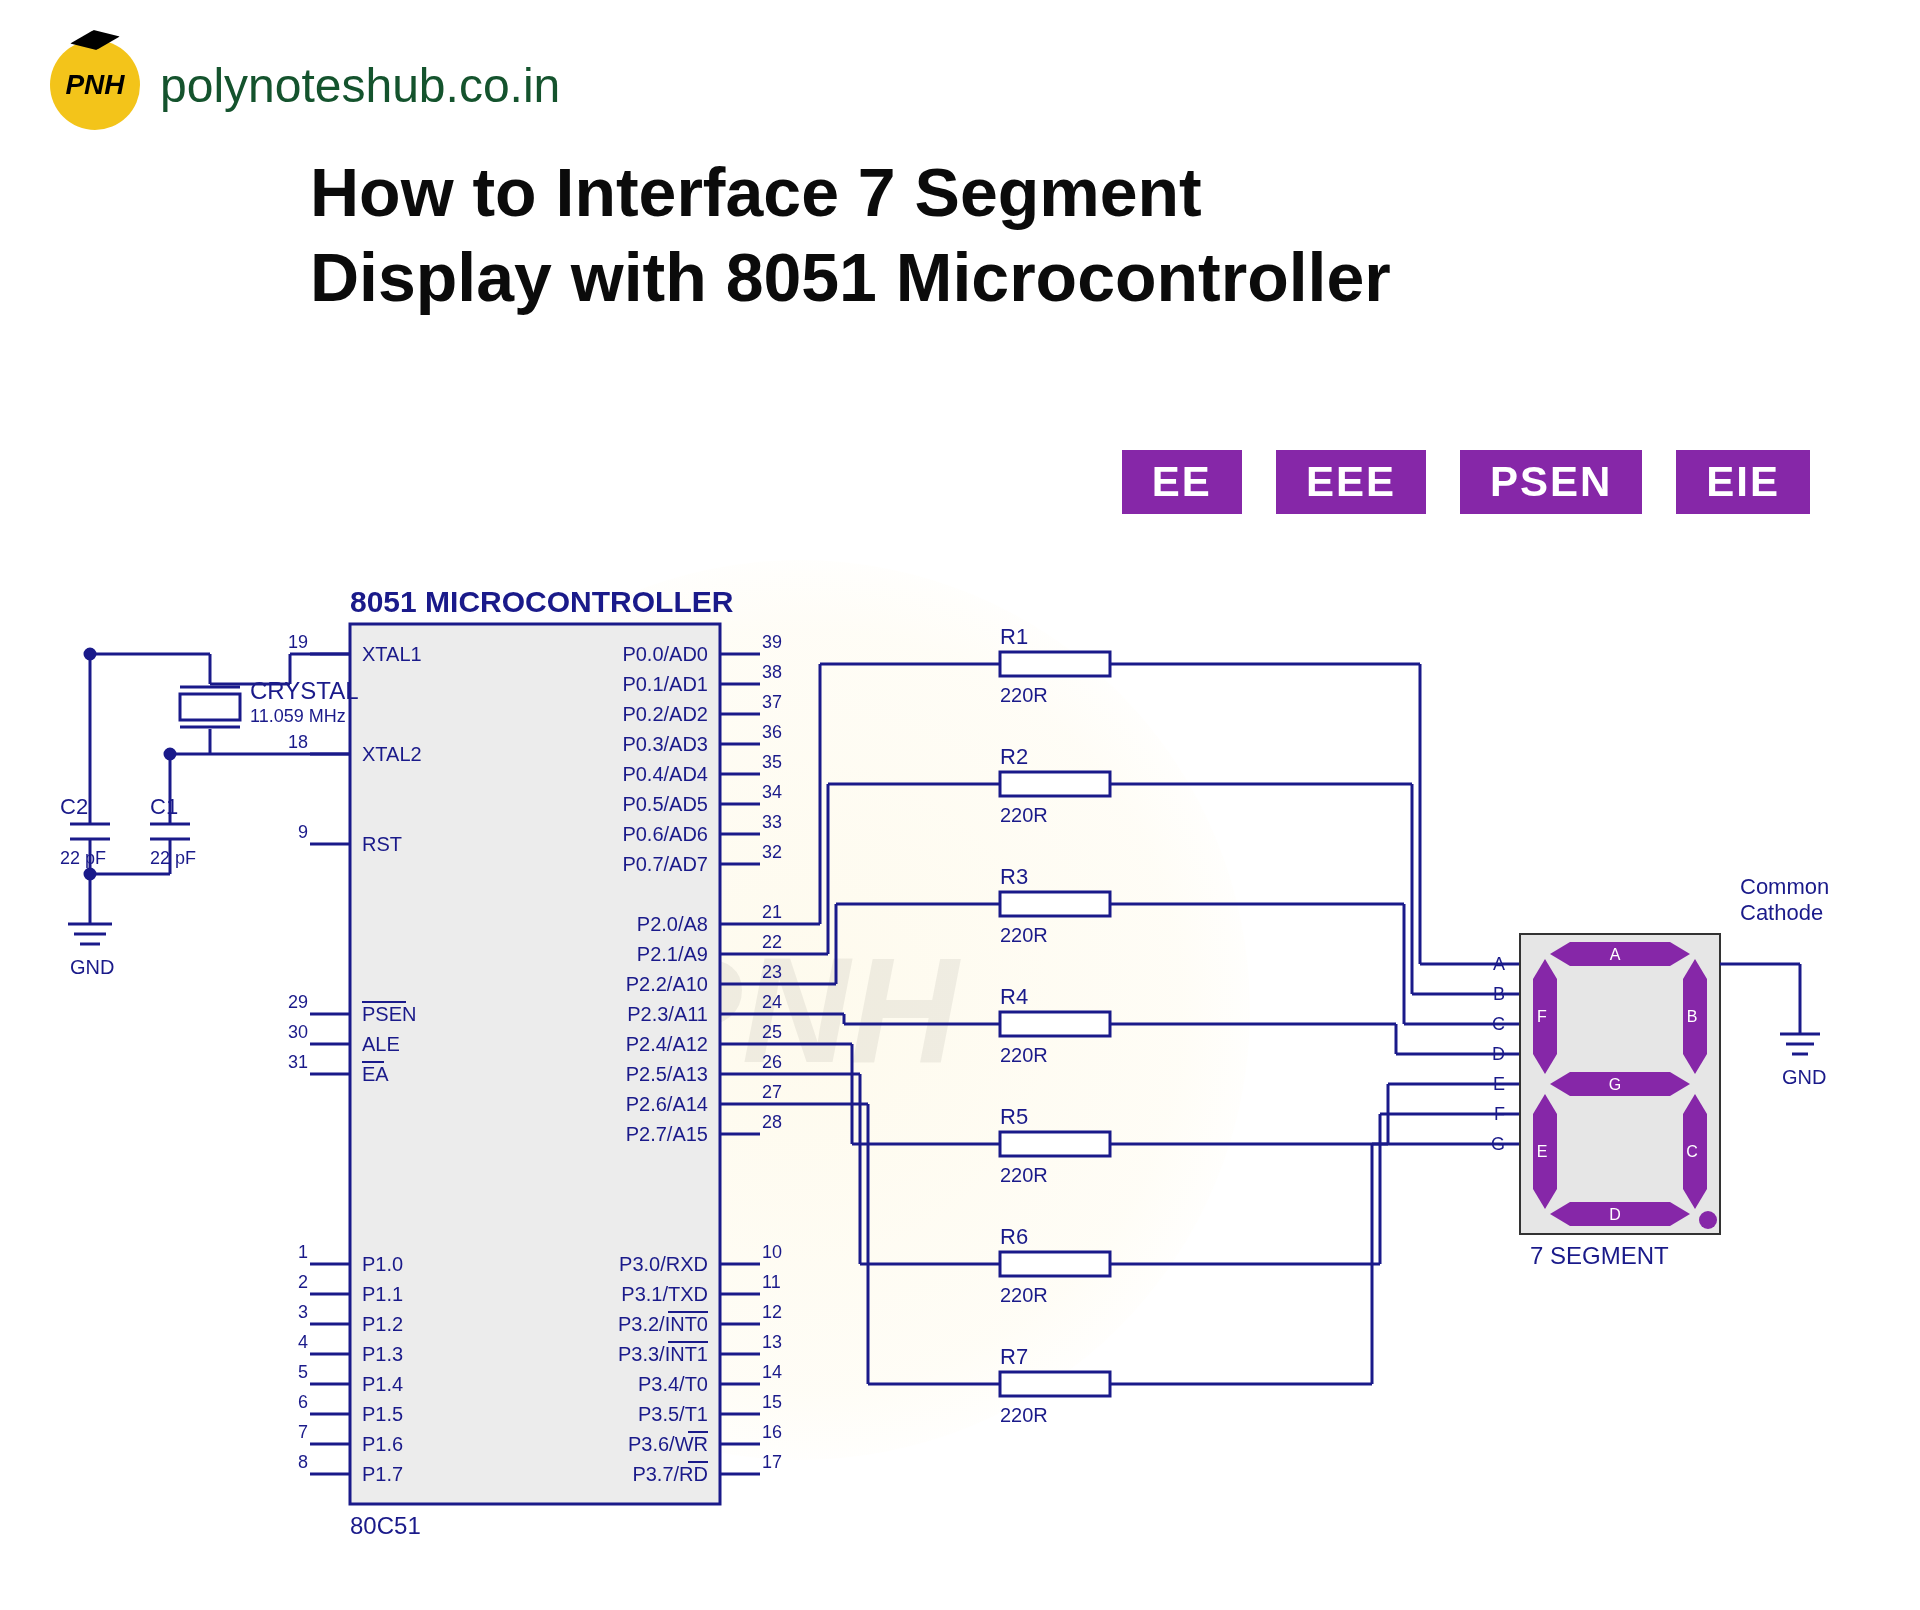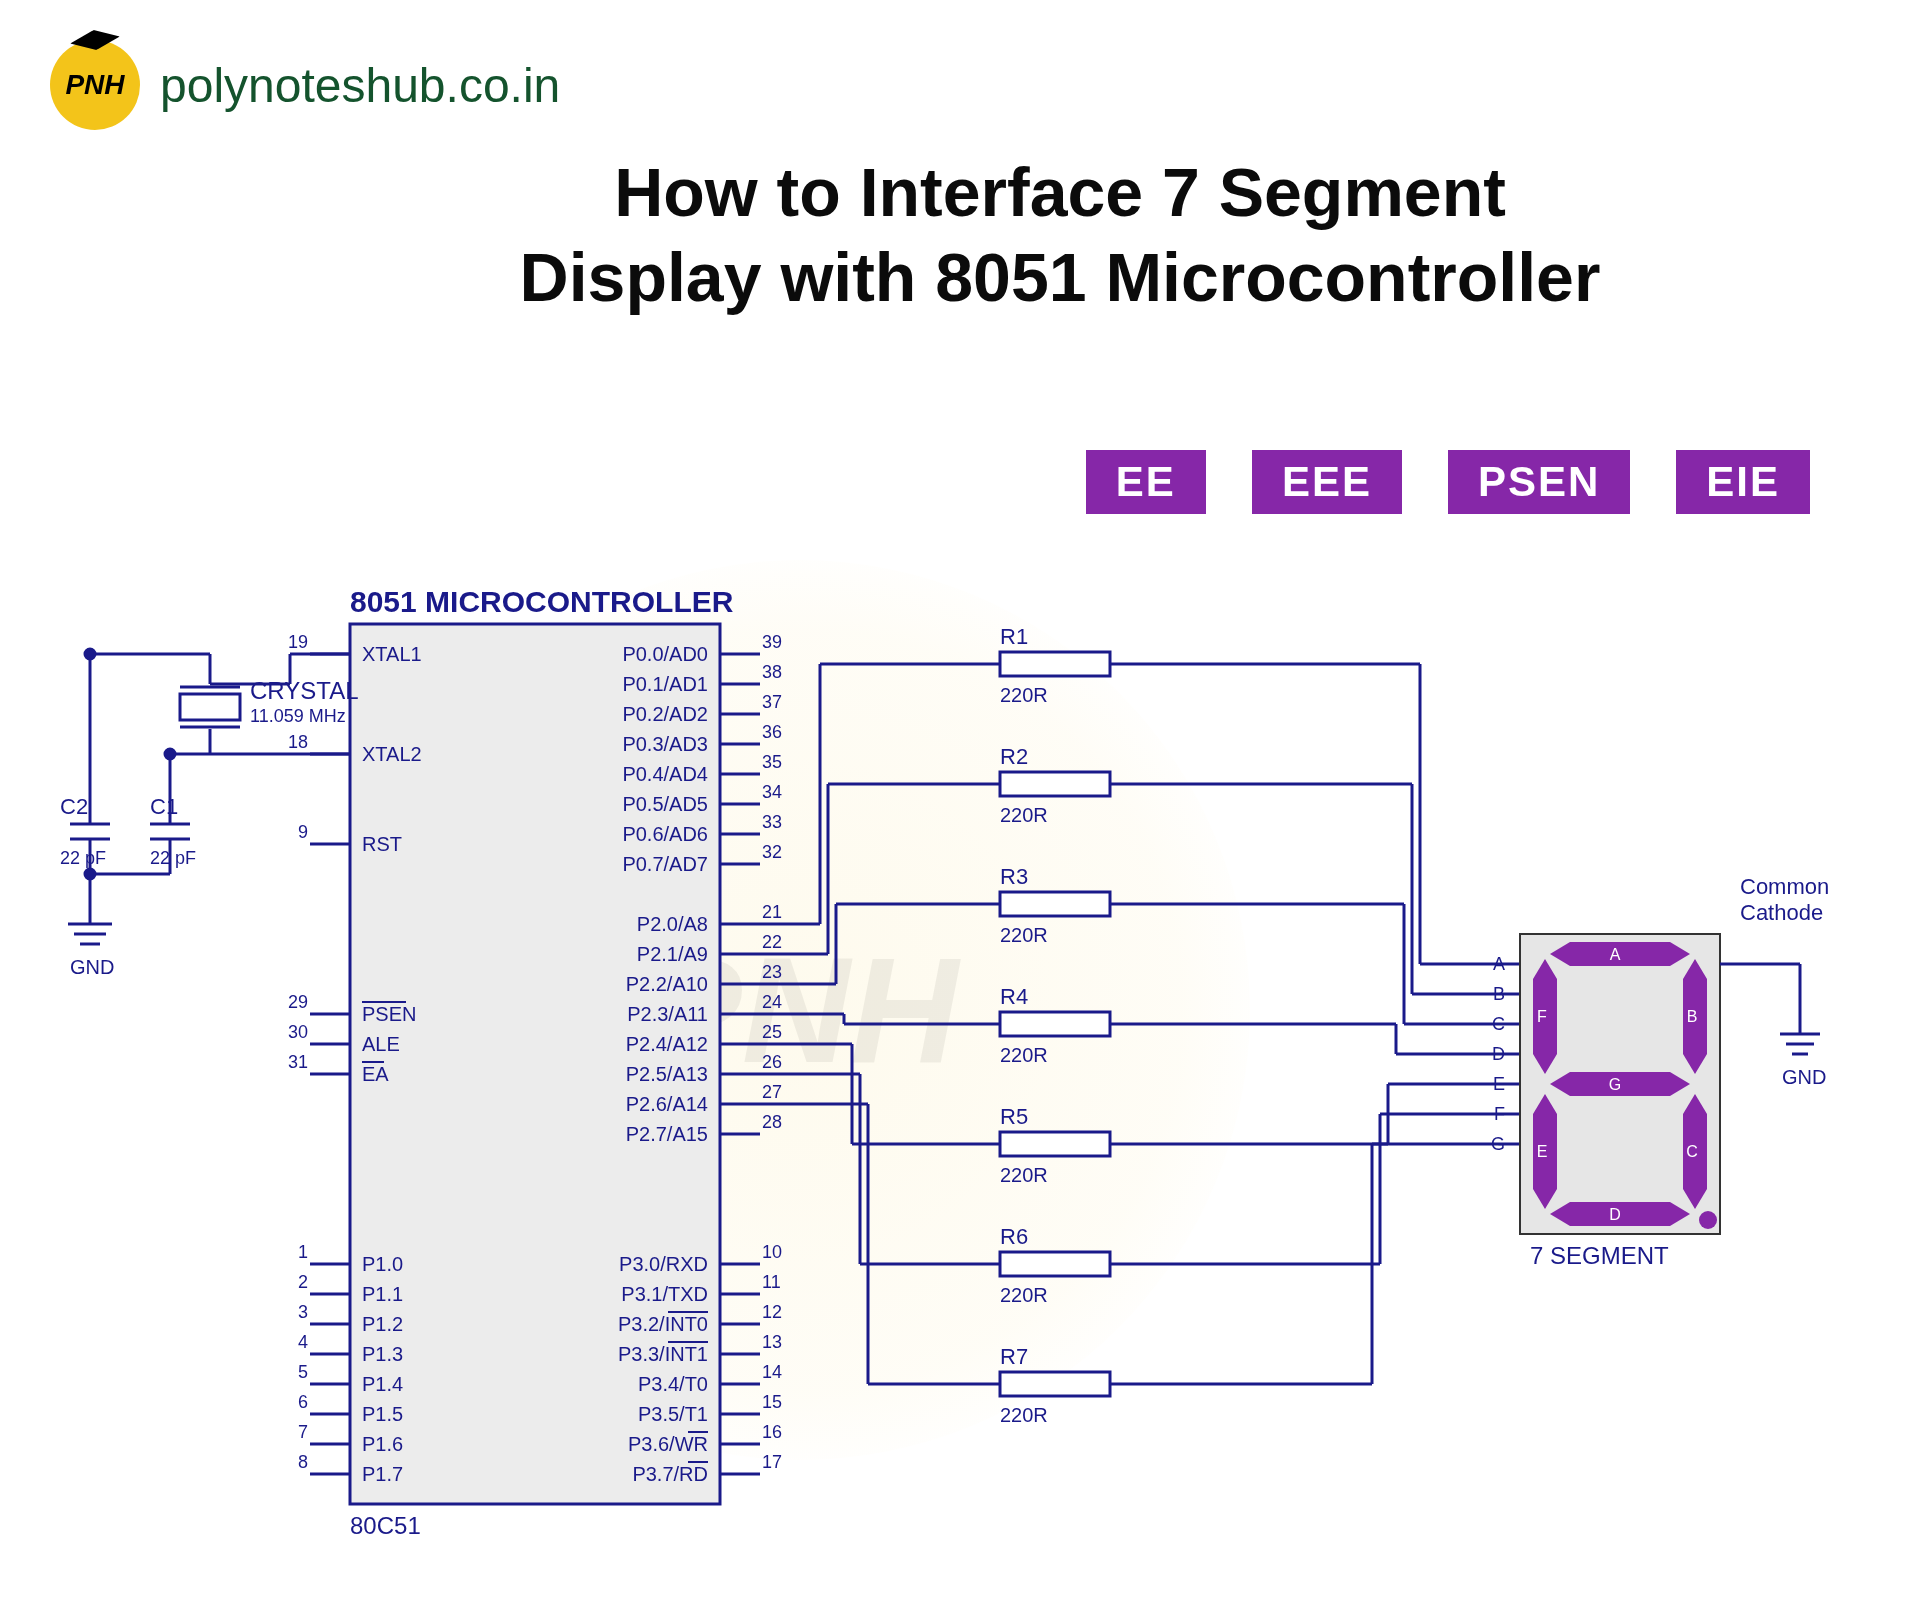--- a/index.html
+++ b/index.html
@@ -52,34 +52,34 @@
   .site-url {
     font-size: 48px;
     font-weight: 500;
     color: #14532d;
   }
   .title-block {
     position: absolute;
     right: 110px;
     top: 150px;
     width: 1500px;
-    text-align: center;
+    text-align: left;
   }
   .title-block .line {
     font-size: 68px;
     font-weight: 800;
     line-height: 1.25;
     color: #0b0b0b;
   }
   .tags {
     position: absolute;
     right: 110px;
     top: 450px;
     display: flex;
-    gap: 46px;
+    gap: 34px;
   }
   .tag {
     background: #8627a8;
     color: #fff;
     font-size: 42px;
     font-weight: 800;
     padding: 8px 30px;
     letter-spacing: 2px;
   }
   .diagram {

